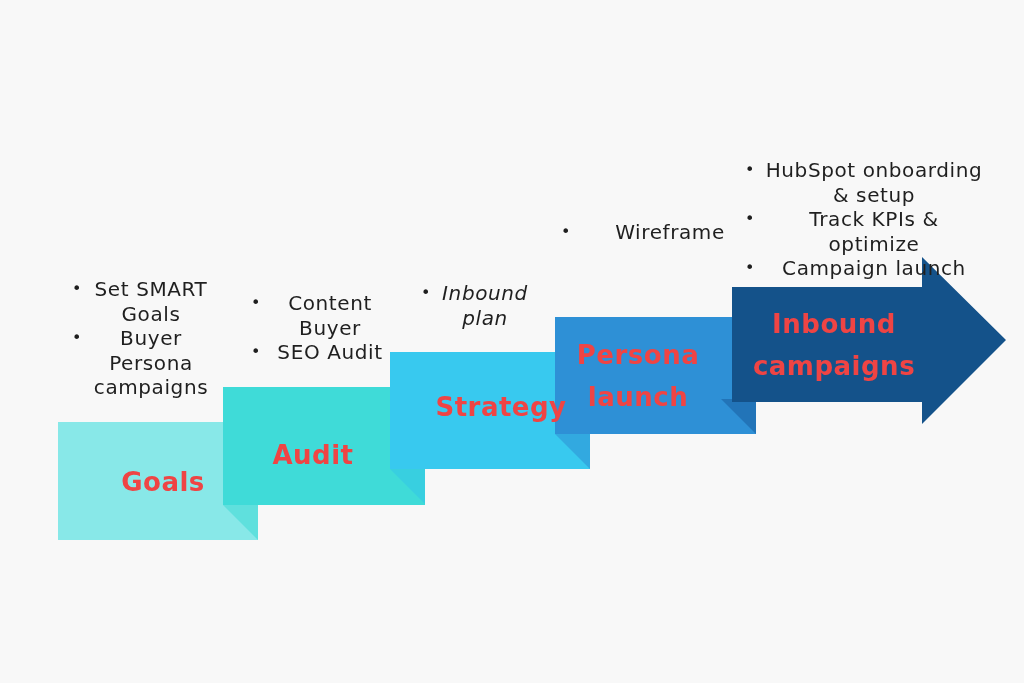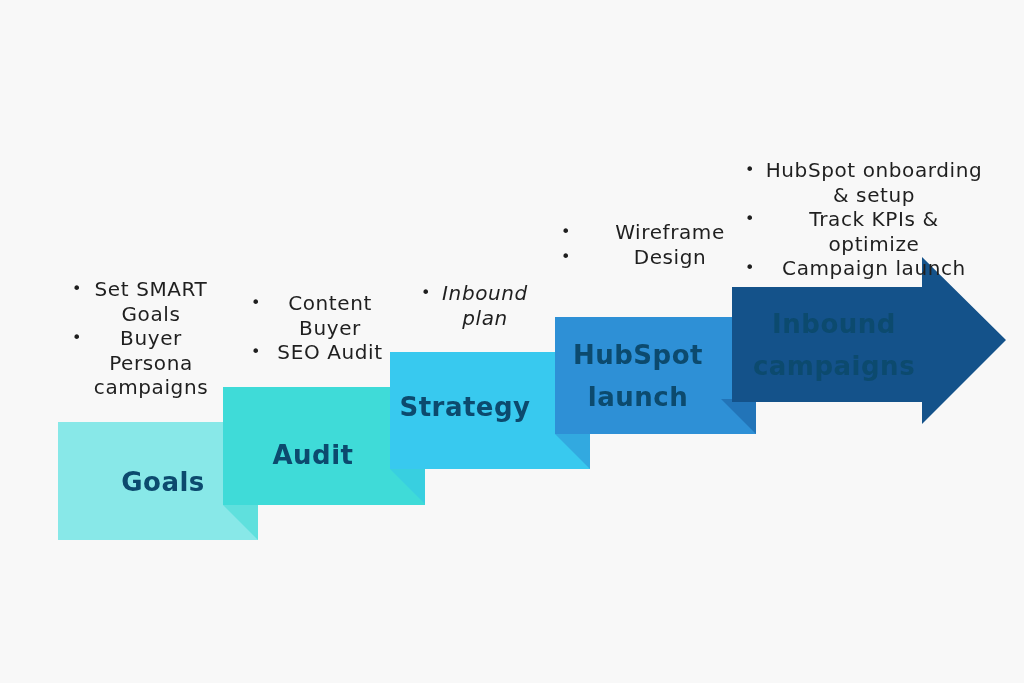--- a/index.html
+++ b/index.html
@@ -1,19 +1,19 @@
 <!DOCTYPE html>
 <html><head>
 <meta charset="utf-8">
 <style>
   html, body { margin:0; padding:0; }
   body { width:1024px; height:683px; background:#f8f8f8; position:relative; overflow:hidden;
          font-family:"DejaVu Sans", sans-serif; }
   svg.diagram { position:absolute; left:0; top:0; }
-  .step-label { position:absolute; color:#0c4a6e; font-weight:bold; font-size:26px; text-align:center;
+  .step-label { position:absolute; color:#ef4444; font-weight:bold; font-size:26px; text-align:center;
                 letter-spacing:0.5px; line-height:42px; font-family:"DejaVu Sans", sans-serif; }
   ul.bullets { position:absolute; margin:0; padding:0; list-style:none; color:#1f1f1f;
                font-size:20px; line-height:24.6px; letter-spacing:0.6px; font-family:"DejaVu Sans", sans-serif;text-align:center; }
   ul.bullets li { position:relative; padding-left:18px; }
   ul.bullets li::before { content:"•"; position:absolute; left:0; top:0; font-size:16px; }
 </style>
 </head>
 <body>
 
 <svg class="diagram" width="1024" height="683">
@@ -29,42 +29,41 @@
   <polygon points="555,434 590,434 590,469" fill="#32a9e0"></polygon>
 
   <rect x="555" y="317" width="201" height="117" fill="#2e90d6"></rect>
   <polygon points="721,399 756,399 756,434" fill="#2274b8"></polygon>
 
   <polygon points="732,287 922,287 922,257 1006,340 922,424 922,402 732,402" fill="#14528a"></polygon>
 </svg>
 
 <div class="step-label" style="left:58px; top:461px; width:172px;padding-left:19px;">Goals</div>
 <div class="step-label" style="left:223px; top:426px; width:180px;margin-top:8px;">Audit</div>
-<div class="step-label" style="left:376px; top:386px; width:178px;">Strategy</div>
+<div class="step-label" style="left:412px; top:386px; width:178px;">Strategy</div>
 <div class="step-label" style="left:555px; top:334px; width:166px;">
-  <div>HubSpot</div>
+  <div>Persona</div>
   <div>launch</div>
 </div>
 <div class="step-label" style="left:742px; top:303px; width:184px;">
   <div>Inbound</div>
   <div>campaigns</div>
 </div>
 
 <ul class="bullets" style="left:72px; top:277px; width:140px;">
   <li>Set SMART Goals</li>
   <li>Buyer Persona campaigns</li>
 </ul>
 <ul class="bullets" style="left:251px; top:291px; width:140px;">
   <li>Content Buyer</li>
   <li>SEO Audit</li>
 </ul>
 <ul class="bullets" style="left:421px; top:281px; width:110px;font-style:italic;">
   <li>Inbound plan</li>
 </ul>
 <ul class="bullets" style="left:561px; top:220px; width:200px;">
   <li>Wireframe</li>
-  <li>Design</li>
 </ul>
 <ul class="bullets" style="left:745px; top:158px; width:240px;">
   <li>HubSpot onboarding &amp; setup</li>
   <li>Track KPIs &amp; optimize</li>
   <li>Campaign launch</li>
 </ul>
 
 </body></html>

